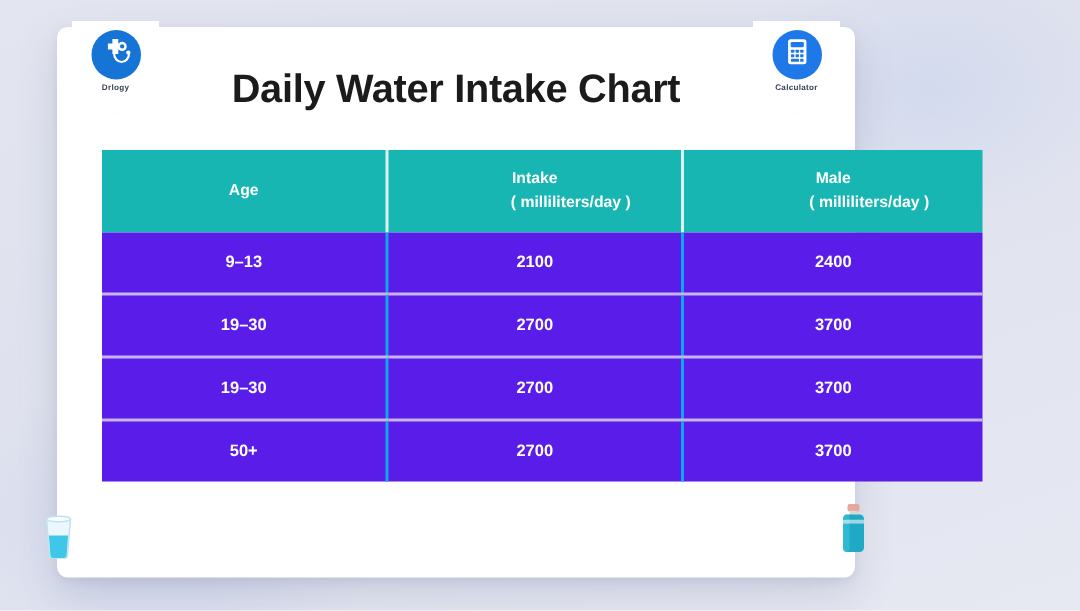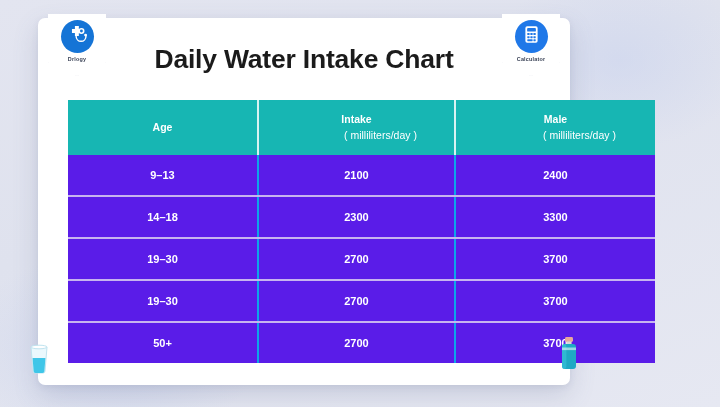--- a/index.html
+++ b/index.html
@@ -124,21 +124,21 @@
     border-right: 2px solid #0ea5e9;
     border-bottom: 2px solid #c7b4ef;
   }
   .table tbody td:last-child  { border-right: none; }
   .table tbody tr:last-child td { border-bottom: none; margin-top: 33px; }
 
   .col-age    { width: 190px; }
   .col-female { width: 197px; }
   .col-male   { width: 200px; }
 
-  .hdr-sub { font-weight: normal; padding-left: 48px; }
+  .hdr-sub { font-weight: bold; padding-left: 48px; }
 
   
   .footer {
     position: absolute;
     left: 0; right: 0;
     bottom: 20px;
     text-align: center;
     font-size: 10.5px;
     color: #52586b;
     letter-spacing: .2px;
@@ -218,25 +218,20 @@
         </th>
       </tr>
     </thead>
     <tbody>
       <tr>
         <td>9–13</td>
         <td>2100</td>
         <td>2400</td>
       </tr>
       <tr>
-        <td>14–18</td>
-        <td>2300</td>
-        <td>3300</td>
-      </tr>
-      <tr>
         <td>19–30</td>
         <td>2700</td>
         <td>3700</td>
       </tr>
       <tr>
         <td>19–30</td>
         <td>2700</td>
         <td>3700</td>
       </tr>
       <tr>

